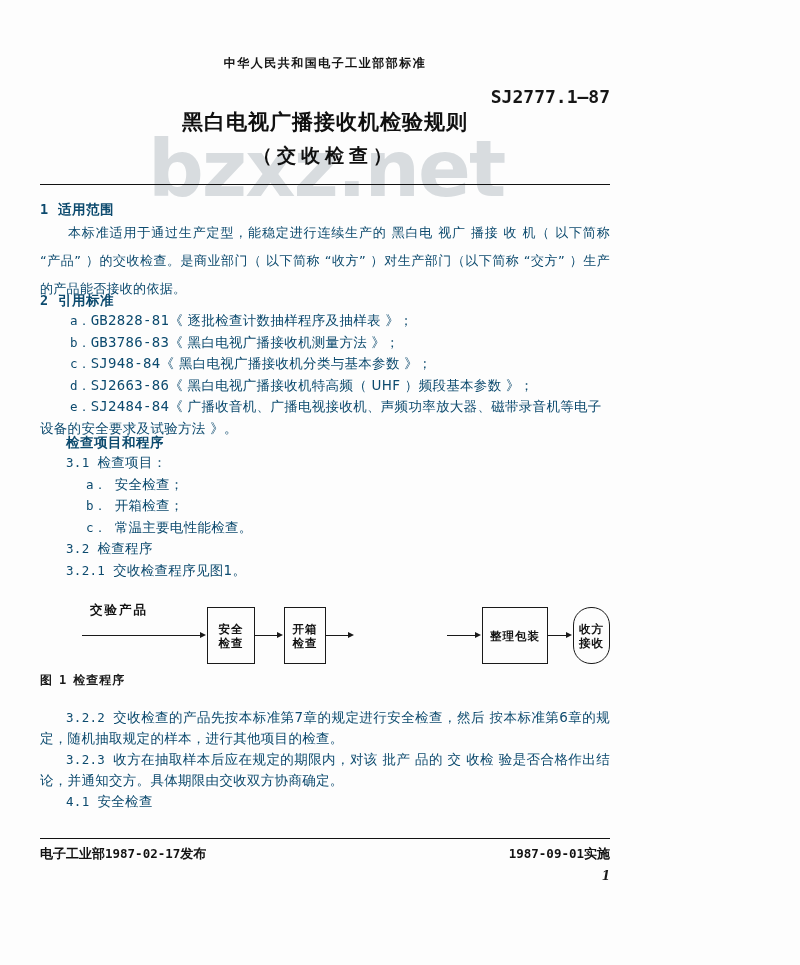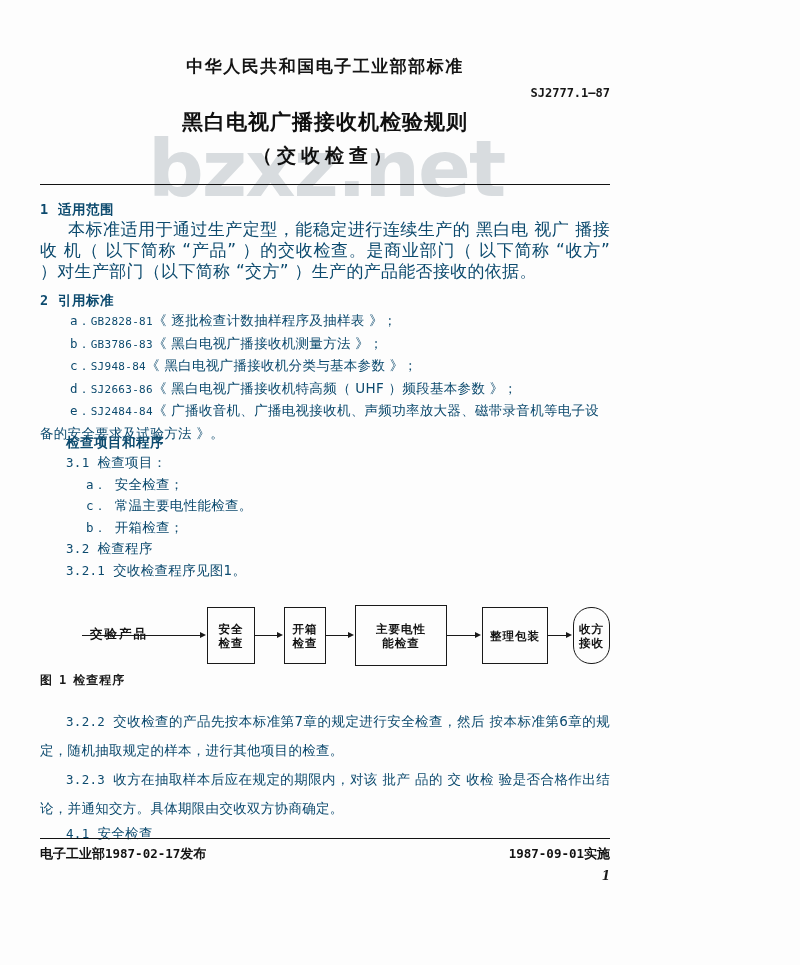--- a/index.html
+++ b/index.html
@@ -49,33 +49,33 @@
   
   .masthead {
     position: absolute;
     left: 40px;
     top: 55px;
     width: 570px;
     text-align: center;
   }
   .ministry-line {
     font-family: "DejaVu Sans", "Liberation Sans", sans-serif;
-    font-size: 17px;
+    font-size: 12px;
     font-weight: bold;
     letter-spacing: 1.5px;
     color: #141414;
   }
   .std-number {
     position: absolute;
     left: 40px;
     top: 86px;
     width: 570px;
     text-align: right;
     font-family: "DejaVu Sans Mono", "Liberation Mono", monospace;
-    font-size: 12px;
+    font-size: 18px;
     font-weight: bold;
     letter-spacing: 0px;
     color: #161616;
   }
   .doc-title {
     position: absolute;
     left: 40px;
     top: 108px;
     width: 570px;
     text-align: center;
@@ -120,41 +120,41 @@
     letter-spacing: 0.5px;
     line-height: 20px;
   }
   .sec-head .num {
     display: inline-block;
     width: 18px;
     font-family: "DejaVu Sans Mono", "Liberation Mono", monospace;
     font-weight: bold;
   }
   .para {
-    font-size: 17px;
-    line-height: 21px;
+    font-size: 13px;
+    line-height: 28px;
     text-align: justify;
     letter-spacing: 0.3px;
   }
   .para.indent { text-indent: 28px; }
 
   .ref-item {
     font-size: 13.5px;
     line-height: 21.5px;
     letter-spacing: 0.3px;
     padding-left: 30px;
     text-indent: 0;
   }
   .ref-item .lbl {
     font-family: "DejaVu Sans Mono", "Liberation Mono", monospace;
     font-size: 12.5px;
   }
   .ref-item .code {
     font-family: "DejaVu Sans Mono", "Liberation Mono", monospace;
-    font-size: 11px;
+    font-size: 14px;
   }
   .ref-item.wrap {
     padding-left: 0;
     text-indent: 30px;
   }
 
   .sub-head {
     font-size: 13.5px;
     line-height: 21.5px;
     letter-spacing: 0.3px;
@@ -171,21 +171,21 @@
     letter-spacing: 0.3px;
     padding-left: 46px;
   }
   .sub-item .lbl {
     font-family: "DejaVu Sans Mono", "Liberation Mono", monospace;
     font-size: 12.5px;
     margin-right: 8px;
   }
   .num-para {
     font-size: 13.5px;
-    line-height: 29px;
+    line-height: 21px;
     letter-spacing: 0.3px;
     text-indent: 26px;
     text-align: justify;
   }
   .num-para .n {
     font-family: "DejaVu Sans Mono", "Liberation Mono", monospace;
     font-size: 12.5px;
     margin-right: 8px;
   }
 
@@ -339,37 +339,37 @@
 
     <div class="body-block" style="top:432px;">
       <div class="sec-head" style="padding-left:26px;">检查项目和程序</div>
       <div class="sub-head">
         <span class="n">3.1</span><span>检查项目：</span>
       </div>
       <div class="sub-item">
         <span class="lbl">a．</span><span>安全检查；</span>
       </div>
       <div class="sub-item">
+        <span class="lbl">b．</span><span>开箱检查；</span>
+      </div>
+      <div class="sub-item">
         <span class="lbl">c．</span><span>常温主要电性能检查。</span>
-      </div>
-      <div class="sub-item">
-        <span class="lbl">b．</span><span>开箱检查；</span>
       </div>
       <div class="sub-head">
         <span class="n">3.2</span><span>检查程序</span>
       </div>
       <div class="sub-head">
         <span class="n">3.2.1</span><span>交收检查程序见图1。</span>
       </div>
     </div>
 
     <div id="figure">
       <div id="flow">
 
-        <div class="flow-label" style="left:50px; top:30px;">交验产品</div>
+        <div class="flow-label" style="left:50px; top:6px;">交验产品</div>
         <div class="flow-line" style="left:42px; top:39px; width:110px;"></div>
 
         <div class="flow-line" style="left:152px; top:39px; width:10px;"></div>
         <div class="flow-arrow" style="left:160px; top:35.5px;"></div>
 
         <div class="flow-box" style="left:167px; top:11px; width:48px; height:57px;">
           <span>安全</span>
           <span>检查</span>
         </div>
 
@@ -377,24 +377,20 @@
         <div class="flow-arrow" style="left:237px; top:35.5px;"></div>
 
         <div class="flow-box" style="left:244px; top:11px; width:42px; height:57px;">
           <span>开箱</span>
           <span>检查</span>
         </div>
 
         <div class="flow-line" style="left:286px; top:39px; width:26px;"></div>
         <div class="flow-arrow" style="left:308px; top:35.5px;"></div>
 
-        <div class="flow-box" style="left:315px; top:9px; width:92px; height:61px;">
-          <span>主要电性</span>
-          <span>能检查</span>
-        </div>
 
         <div class="flow-line" style="left:407px; top:39px; width:32px;"></div>
         <div class="flow-arrow" style="left:435px; top:35.5px;"></div>
 
         <div class="flow-box" style="left:442px; top:11px; width:66px; height:57px;">
           <span>整理包装</span>
         </div>
 
         <div class="flow-line" style="left:508px; top:39px; width:22px;"></div>
         <div class="flow-arrow" style="left:526px; top:35.5px;"></div>

